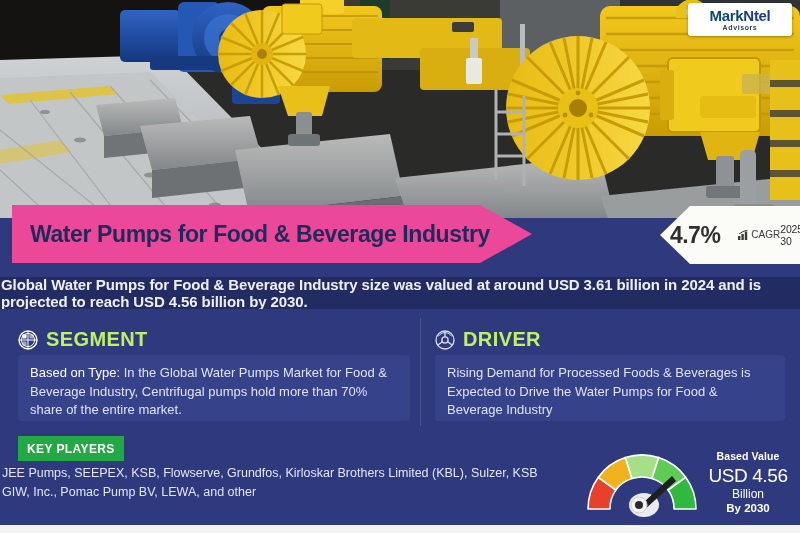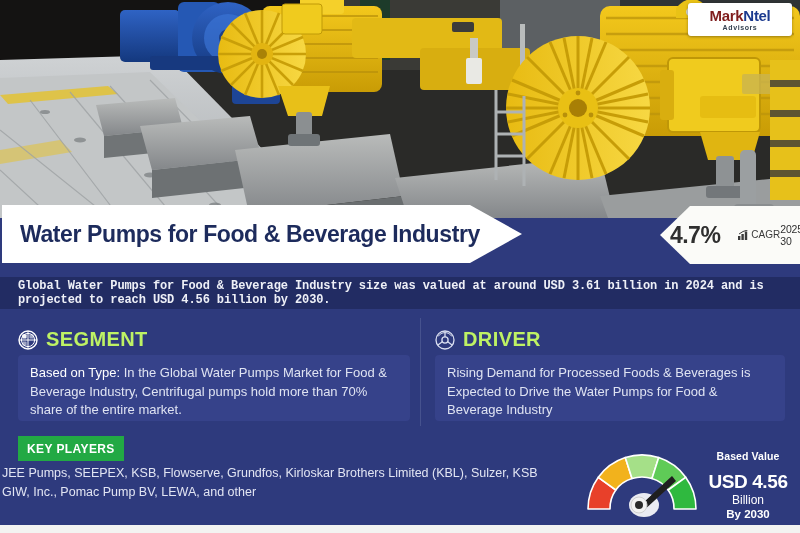--- a/index.html
+++ b/index.html
@@ -16,28 +16,28 @@
   .photo-svg{position:absolute;left:0;top:0;}
 
   
   .logo{
     position:absolute;right:8px;top:3px;width:104px;height:33px;
     background:#ffffff;border-radius:3px;
     display:flex;flex-direction:column;align-items:center;justify-content:center;
     box-shadow:0 1px 3px rgba(0,0,0,.35);
   }
   .logo-main{font-size:15px;font-weight:bold;letter-spacing:-.3px;line-height:15px;}
-  .logo-mark{color:#7f1d1d;}
+  .logo-mark{color:#0c4a6e;}
   .logo-ntel{color:#1b3a8f;}
   .logo-sub{font-size:7px;color:#33404f;letter-spacing:.6px;line-height:9px;font-weight:bold;}
 
   
   .title-band{
-    position:absolute;left:2px;top:205px;width:520px;height:58px;
-    background:#ffffff;
+    position:absolute;left:12px;top:205px;width:520px;height:58px;
+    background:#ec4899;
     clip-path:polygon(0 0, 468px 0, 520px 29px, 468px 58px, 0 58px);
     display:flex;align-items:center;
   }
   .title-text{
     padding-left:18px;
     font-size:23px;font-weight:bold;color:#1d2b5c;letter-spacing:-.4px;
     white-space:nowrap;
   }
 
   
@@ -62,21 +62,21 @@
   .cagr-lbl{font-size:10px;color:#3a3a3a;font-weight:normal;}
   .cagr-yrs{font-size:10.5px;color:#2f2f2f;font-weight:normal;letter-spacing:-.2px;}
 
   
   .subtitle{
     position:absolute;left:0;top:277px;width:800px;height:32px;
     background:#222c63;
     display:flex;align-items:center;
   }
   .subtitle span{
-    padding-left:18px;font-size:12px;font-weight:bold;color:#eef0f7;letter-spacing:-.1px;font-family:Liberation Mono, monospace;
+    padding-left:1px;font-size:15px;font-weight:bold;color:#eef0f7;letter-spacing:-.1px;
   }
 
   
   .body-area{position:absolute;left:0;top:309px;width:800px;height:216px;background:#2e3a7d;}
   .col-div{position:absolute;left:420px;top:318px;width:1px;height:108px;background:#46528e;}
 
   .sec-head{position:absolute;display:flex;align-items:center;gap:8px;}
   .sec-title{font-size:20px;font-weight:bold;color:#bef264;letter-spacing:.4px;}
   .sec-box{
     position:absolute;background:#36428a;border-radius:4px;
@@ -98,21 +98,21 @@
   .kp-badge span{font-size:12px;font-weight:bold;color:#ffffff;letter-spacing:.4px;}
   .kp-text{
     position:absolute;left:2px;top:464px;width:540px;
     font-size:12.5px;line-height:19px;color:#e2e5f3;
   }
 
   
   .gauge{position:absolute;left:583px;top:447px;width:118px;height:72px;}
   .mv{position:absolute;left:700px;top:450px;width:96px;text-align:center;color:#ffffff;}
   .mv-lbl{font-size:10.5px;font-weight:bold;letter-spacing:.1px;line-height:13px;}
-  .mv-val{font-size:19px;font-weight:bold;letter-spacing:-.4px;line-height:24px;margin-top:7px;}
+  .mv-val{font-size:19px;font-weight:normal;letter-spacing:-.4px;line-height:24px;margin-top:1px;}
   .mv-unit{font-size:12px;line-height:13px;}
   .mv-yr{font-size:11.5px;font-weight:bold;line-height:15px;}
 
   .footer-strip{position:absolute;left:0;bottom:0;width:800px;height:8px;background:#f3f3f1;}
 </style>
 </head>
 <body>
 
 <div class="poster">
 

